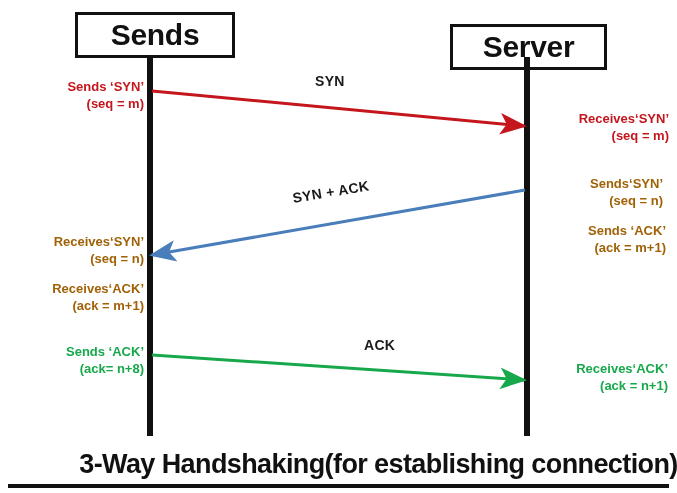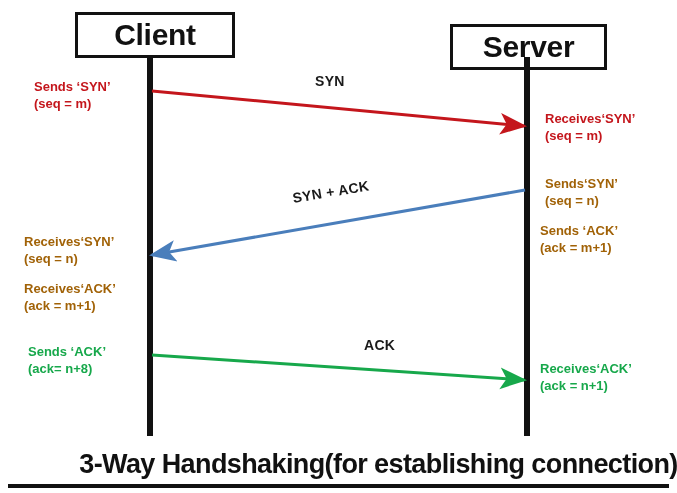--- a/index.html
+++ b/index.html
@@ -62,21 +62,21 @@
   
   .note {
     position: absolute;
     font-family: "Liberation Sans", sans-serif;
     font-weight: bold;
     font-size: 13px;
     line-height: 1.32;
     white-space: nowrap;
   }
   .note .l1, .note .l2 { display: block; }
-  .note.center { text-align: left; }
+  .note.center { text-align: right; }
 
   .red   { color: #C4161C; }
   .blue  { color: #a16207; }
   .green { color: #17A84B; }
 
   
   .arrow-label {
     position: absolute;
     font-family: "Liberation Sans", sans-serif;
     font-weight: bold;
@@ -110,21 +110,21 @@
     height: 4px;
     background: #111111;
   }
 </style>
 </head>
 <body>
 
 <div id="canvas">
 
   <div class="node-box" id="client-box">
-    <span>Client</span>
+    <span>Sends</span>
   </div>
 
   <div class="node-box" id="server-box">
     <span>Server</span>
   </div>
 
   <div class="lifeline" id="client-lifeline"></div>
   <div class="lifeline" id="server-lifeline"></div>
 
   <svg id="arrow-layer" viewBox="0 0 677 493">

